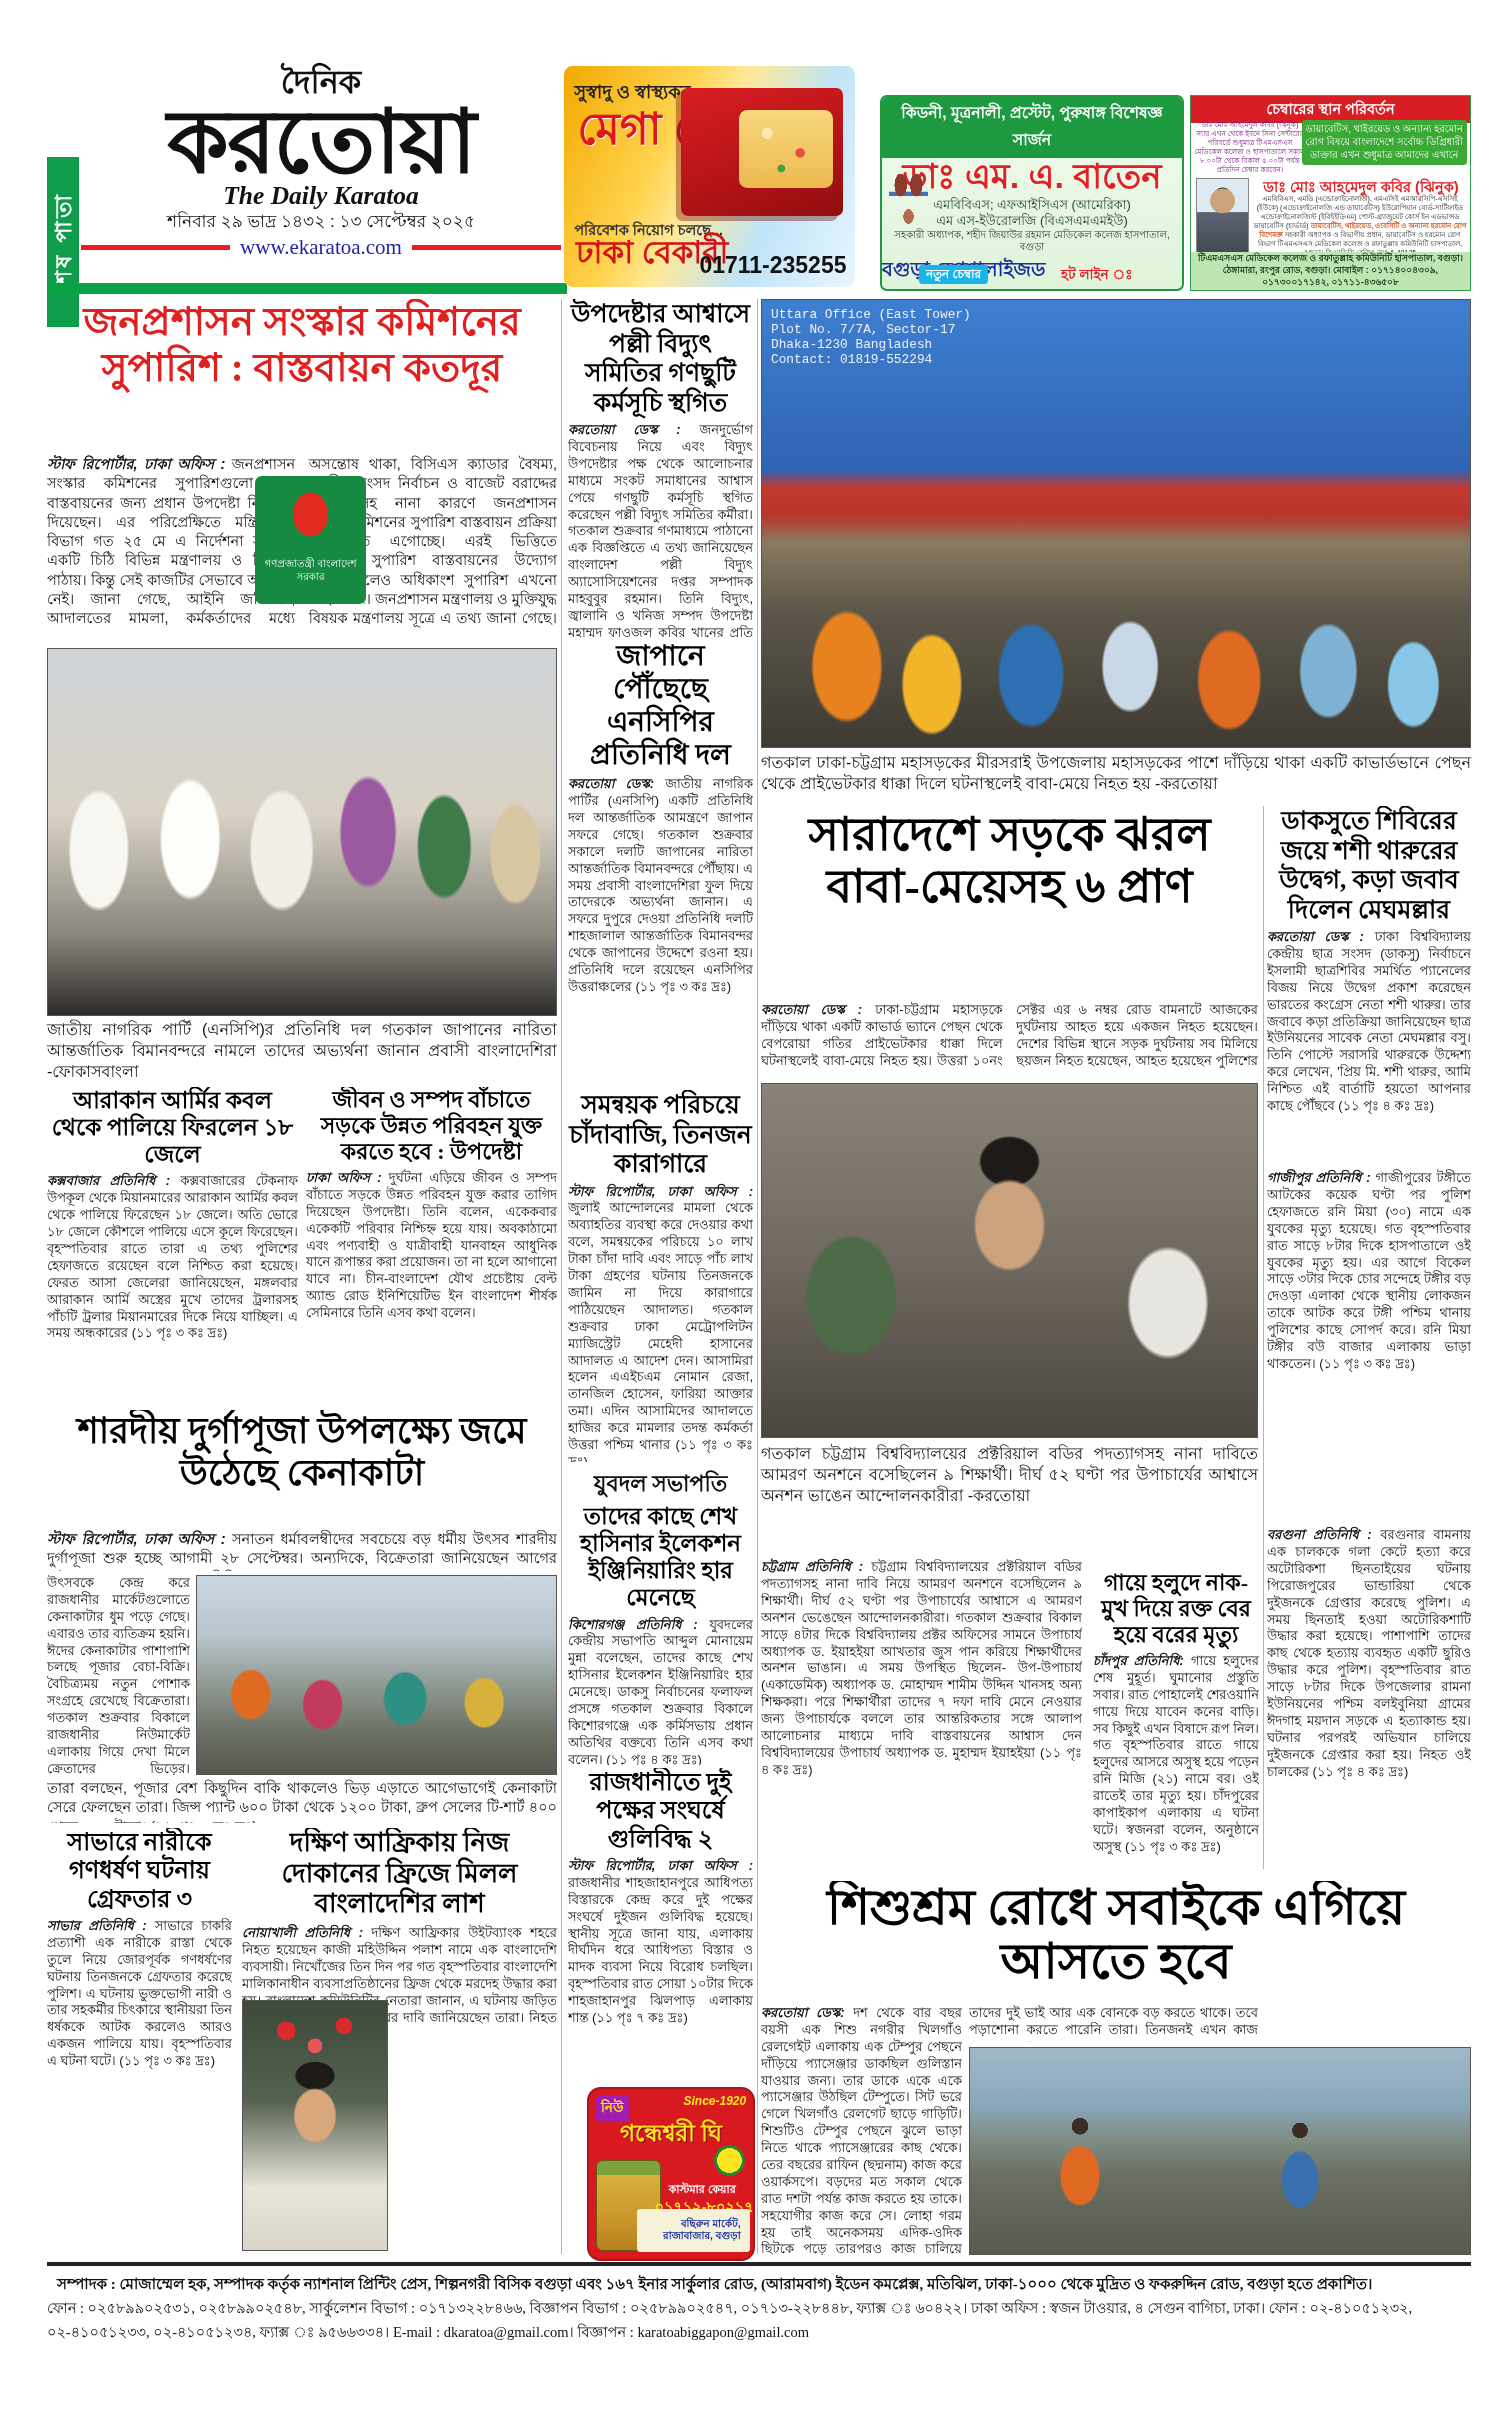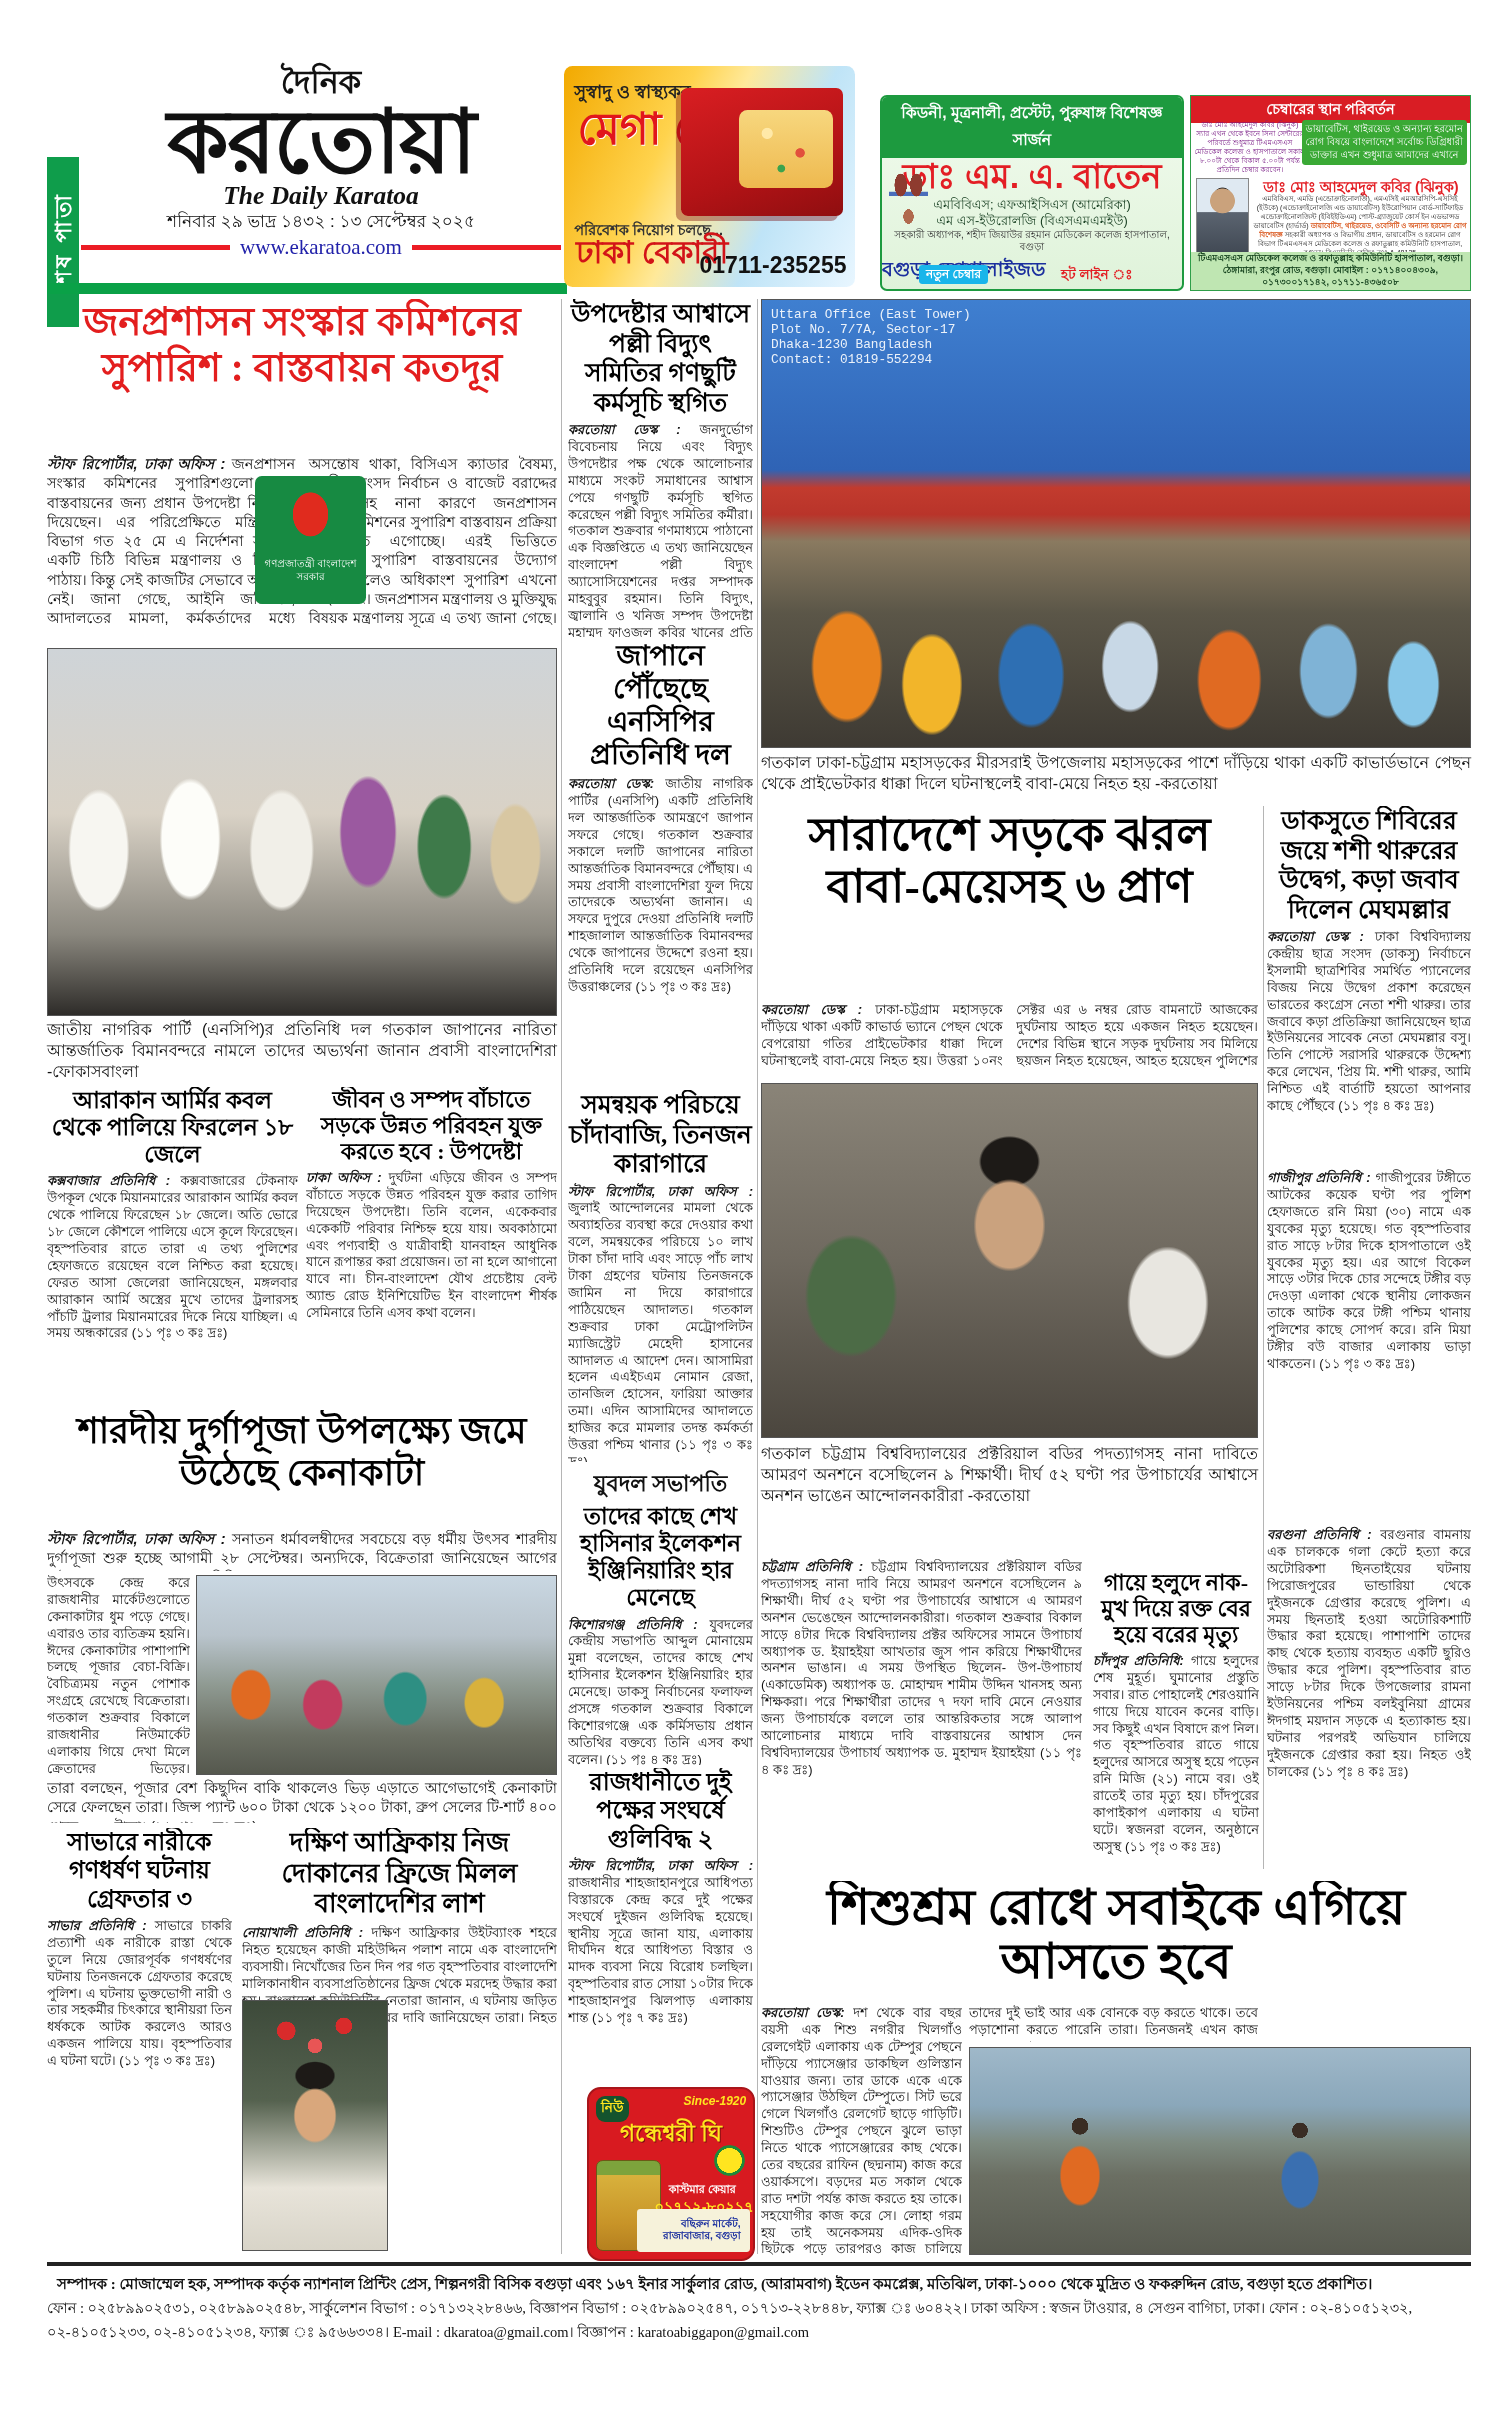--- a/index.html
+++ b/index.html
@@ -78,21 +78,21 @@
   .kabir-quals{position:absolute;left:61px;top:99px;width:216px;font-size:7px;line-height:1.28;text-align:center;color:#222;}
   .kabir-spec{color:#d9561c;font-weight:bold;}
   .kabir-foot{position:absolute;left:0;bottom:0;width:100%;background:#bfe6b2;color:#14421d;font-size:9px;
       font-weight:bold;text-align:center;line-height:1.3;padding:1.7px 3.4px;box-sizing:border-box;}
   
   .govt-logo{left:255px;top:476px;width:111px;height:128px;background:#178a42;border-radius:6.8px;
       color:#fff;text-align:center;font-size:10.2px;line-height:1.25;padding-top:82px;box-sizing:border-box;
       background-image:radial-gradient(ellipse 29px 36px at 50% 30%,#e02b1e 60%,transparent 62%);}
   
   .ad-ghee{left:587px;top:2087px;width:168px;height:174px;background:#d81a20;border:2.6px solid #a8151a;border-radius:13.6px;}
-  .ghee-new{position:absolute;left:6.8px;top:6.8px;background:#14532d;color:#ffe51f;font-size:13.6px;font-weight:900;padding:1.7px 5.1px;border-radius:9px;}
+  .ghee-new{position:absolute;left:6.8px;top:6.8px;background:#a21caf;color:#ffe51f;font-size:13.6px;font-weight:900;padding:1.7px 5.1px;border-radius:3px;}
   .ghee-since{position:absolute;right:6.8px;top:5.1px;color:#ffe51f;font-size:12px;font-weight:bold;font-style:italic;}
   .ghee-brand{position:absolute;left:0;top:25.5px;width:100%;text-align:center;color:#ffe51f;font-size:23px;font-weight:900;
       text-shadow:0.9px 0.9px 0 #7a0d10;}
   .ghee-jar{position:absolute;left:6.8px;bottom:8.5px;width:63px;height:89px;border-radius:6.8px;
       background:linear-gradient(180deg,#7da33c 0 13.6px,#d8b13c 14.5px,#c89428 70%,#b5801f 100%);border:0.9px solid #6b5a16;}
   .ghee-halal{position:absolute;right:8.5px;top:56px;width:29px;height:29px;border-radius:50%;
       background:radial-gradient(circle,#ffe51f 0 60%,#1d8a3a 61%);border:1.7px solid #1d8a3a;}
   .ghee-care{position:absolute;right:6.8px;top:92px;width:88px;color:#fff;font-size:11px;font-weight:bold;text-align:center;}
   .ghee-phone{position:absolute;right:3.4px;top:107px;width:95px;color:#ffe51f;font-size:14.5px;font-weight:900;text-align:center;}
   .ghee-addr{position:absolute;right:3.4px;bottom:6.8px;width:95px;background:#f6f2da;color:#1b2f9e;font-size:10.2px;

